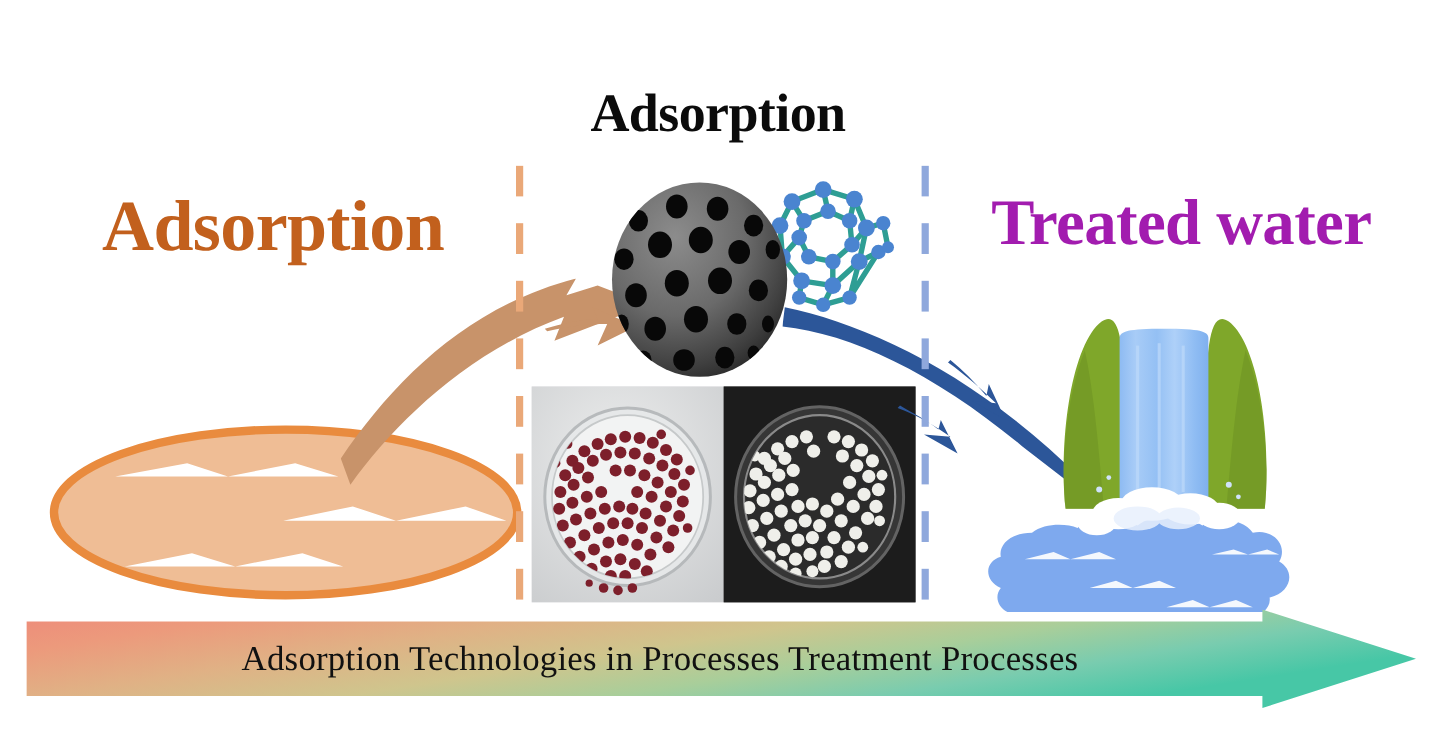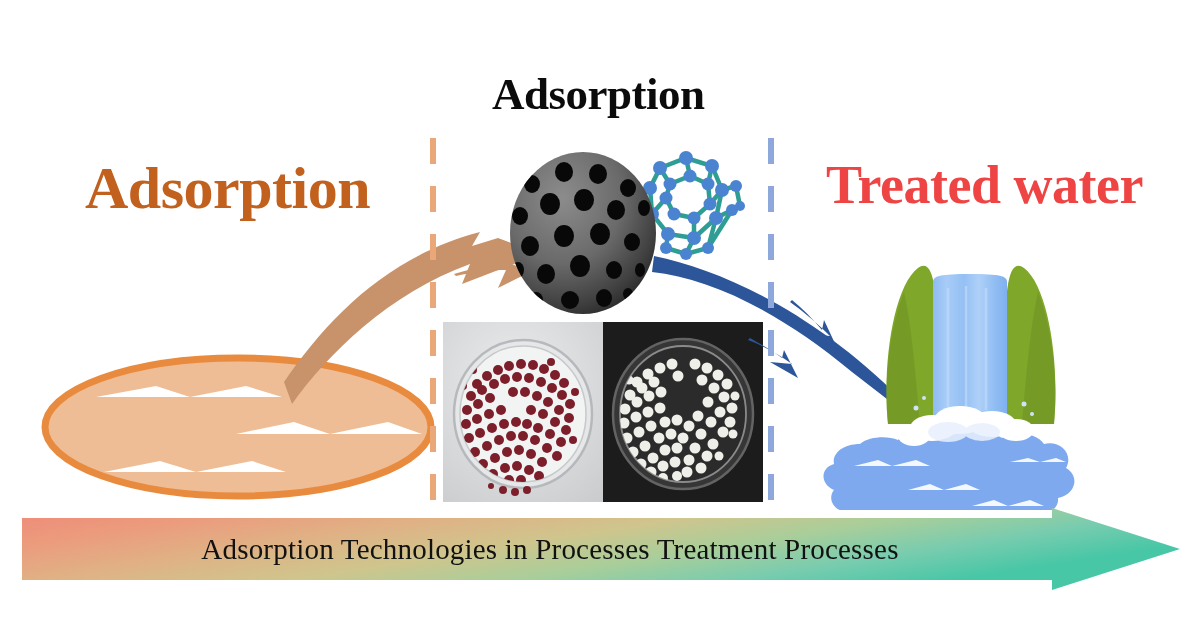--- a/index.html
+++ b/index.html
@@ -35,21 +35,21 @@
   #title-adsorption {
     left: 492px;
     top: 72px;
     font-size: 45px;
     color: #0b0b0b;
   }
   #title-treated {
     left: 826px;
     top: 158px;
     font-size: 54px;
-    color: #ef4444;
+    color: #a21caf;
   }
 
   
   .divider {
     position: absolute;
     width: 6px;
     top: 138px;
     height: 368px;
   }
   #divider-left {

